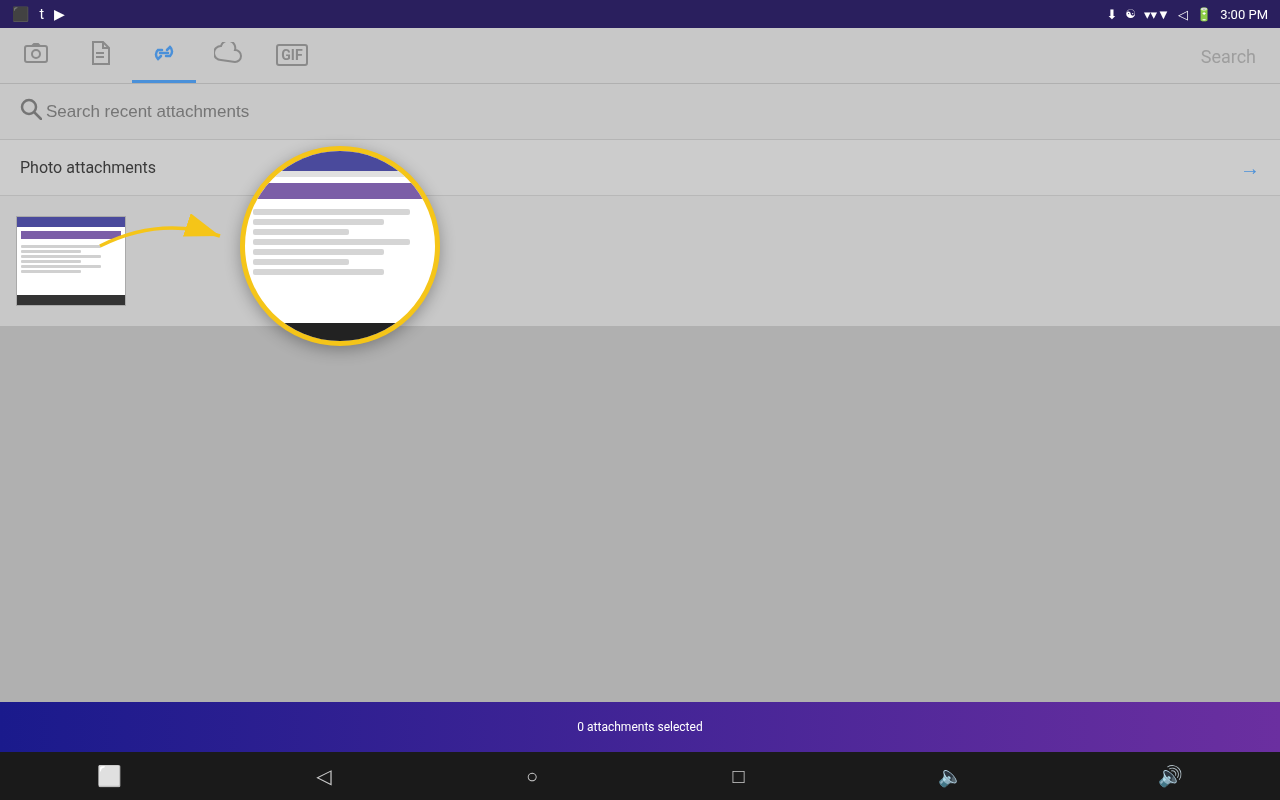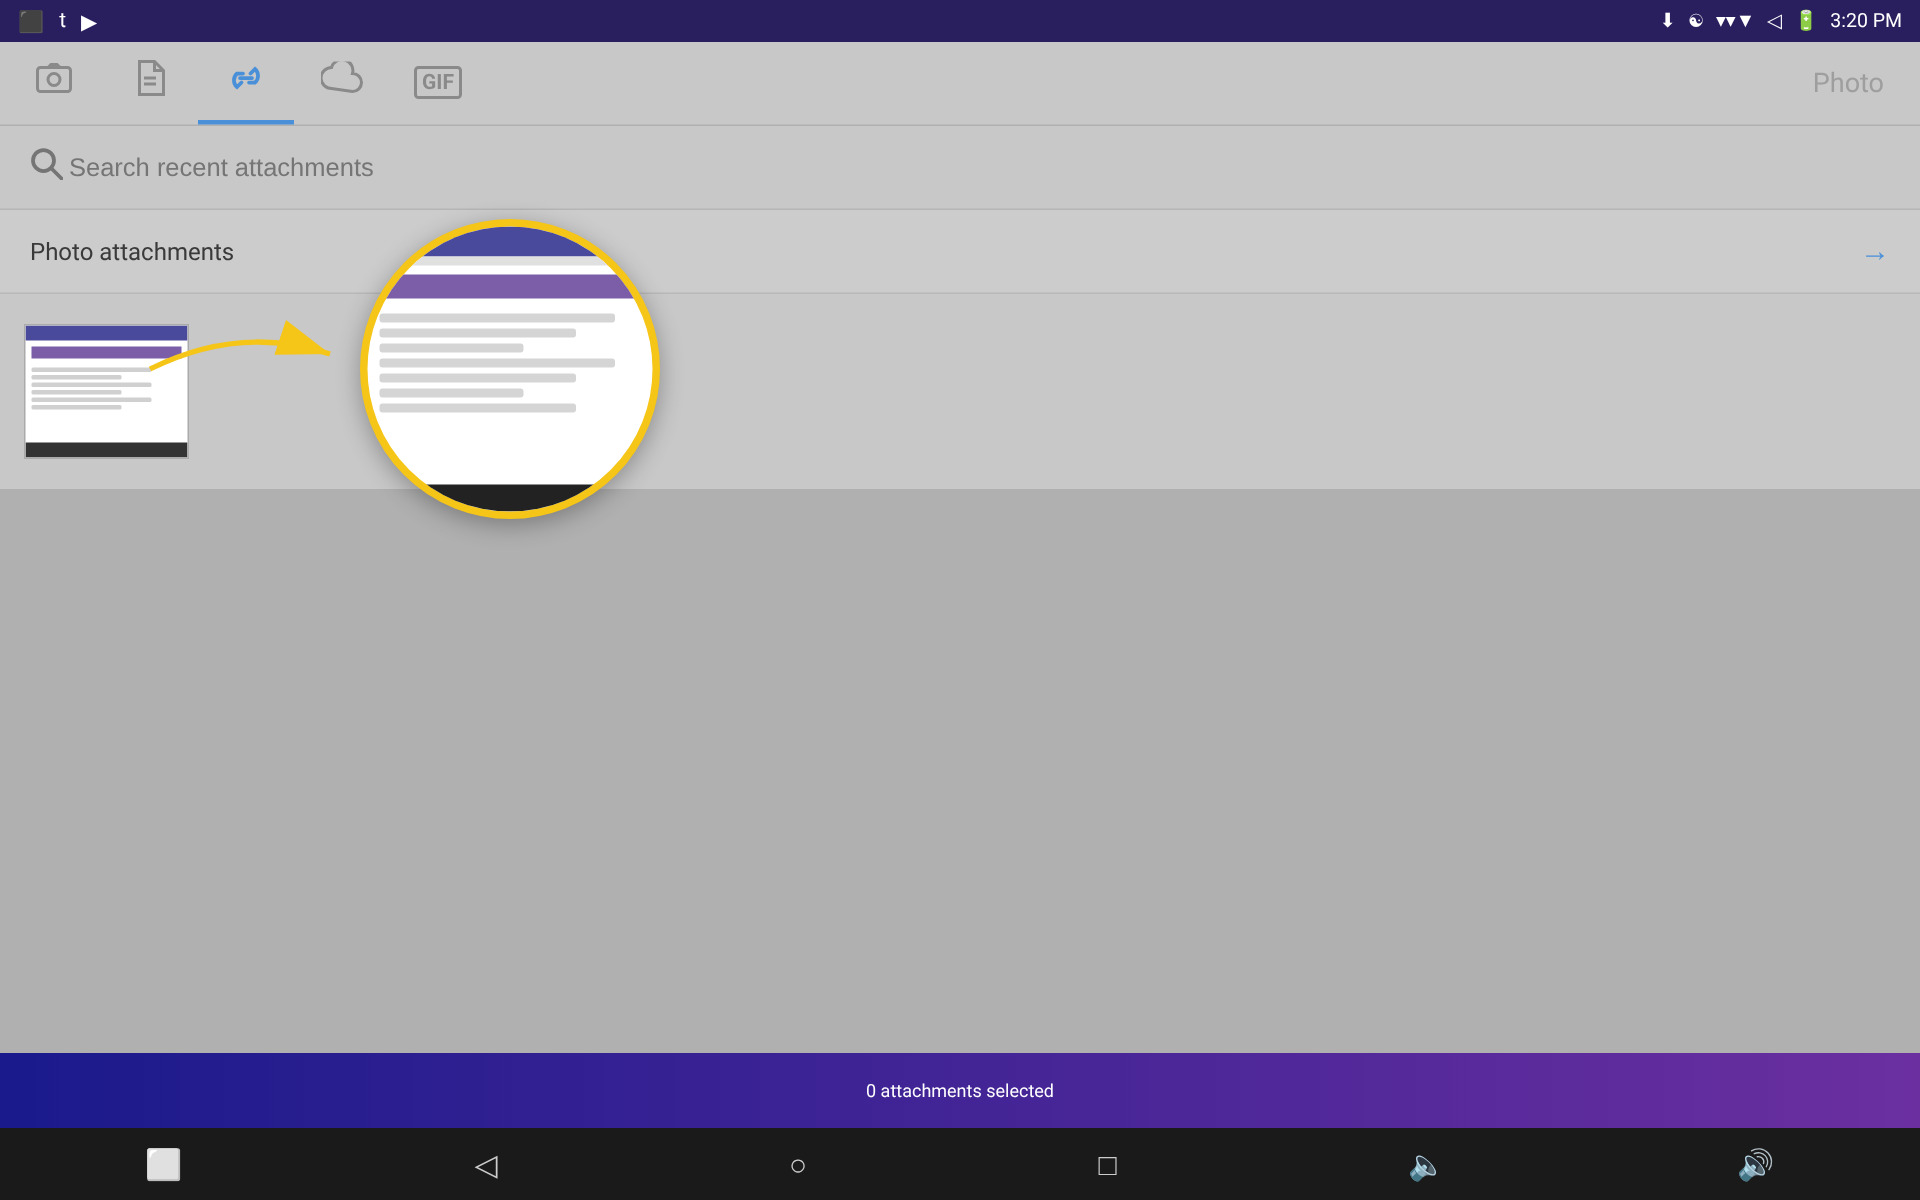--- a/index.html
+++ b/index.html
@@ -217,21 +217,21 @@
     <span class="status-icon">⬛</span>
     <span class="status-icon">t</span>
     <span class="status-icon">▶</span>
   </div>
   <div class="status-bar-right">
     <span>⬇︎</span>
     <span style="font-size:12px;">☯</span>
     <span>▾▾▼</span>
     <span>◁</span>
     <span>🔋</span>
-    <span>3:20 PM</span>
+    <span>3:00 PM</span>
   </div>
 </div>
 
 <div class="toolbar">
   <div class="toolbar-tabs">
 
     <div class="tab">
       <span class="tab-icon">
         <svg width="24" height="20" viewBox="0 0 24 20">
             <rect x="1" y="3" width="22" height="16" rx="2" fill="none" stroke="#8a8a8a" stroke-width="2"></rect>
@@ -267,21 +267,21 @@
         <svg width="28" height="22" viewBox="0 0 28 22">
             <path d="M7 18 A7 7 0 0 1 7 4 A5 5 0 0 1 21 8 A6 6 0 0 1 21 20 Z" fill="none" stroke="#8a8a8a" stroke-width="2"></path>
           </svg>
       </span>
     </div>
 
     <div class="tab">
       <span class="tab-icon" style="font-size:14px; font-weight:700; color:#8a8a8a; border:2px solid #8a8a8a; padding:1px 3px; border-radius:3px;">GIF</span>
     </div>
   </div>
-  <span class="toolbar-attach">Photo</span>
+  <span class="toolbar-attach">Search</span>
 </div>
 
 <div class="search-bar">
   <span class="search-icon">
     <svg width="22" height="22" viewBox="0 0 22 22">
         <circle cx="9" cy="9" r="7" fill="none" stroke="#757575" stroke-width="2.5"></circle>
         <line x1="14.5" y1="14.5" x2="21" y2="21" stroke="#757575" stroke-width="2.5" stroke-linecap="round"></line>
       </svg>
   </span>
   <input class="search-input" type="text" placeholder="Search recent attachments" style="">

